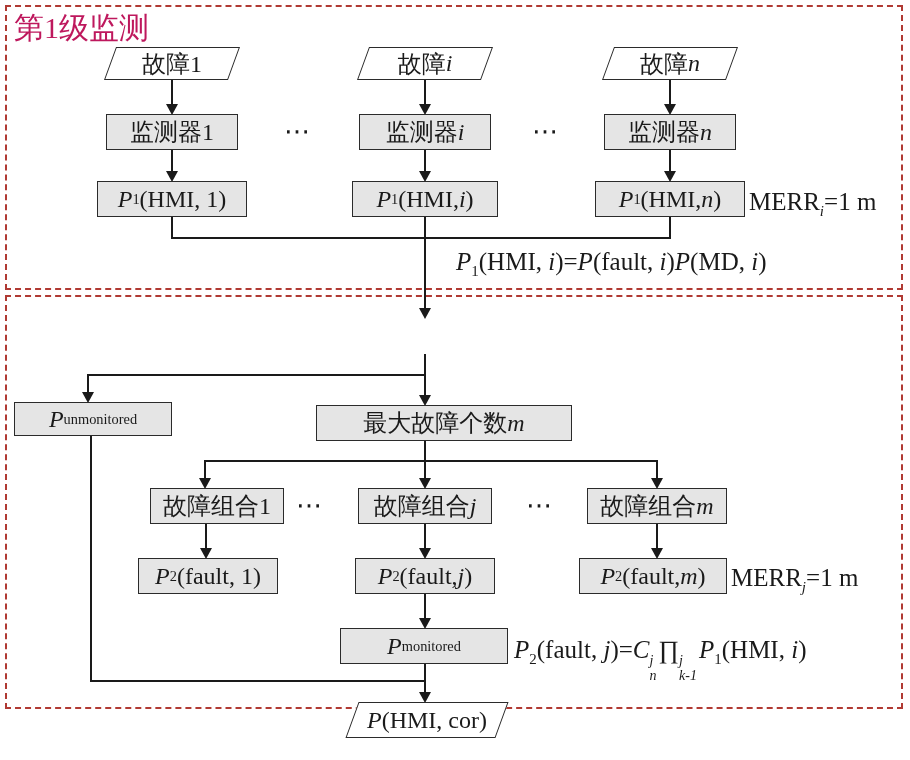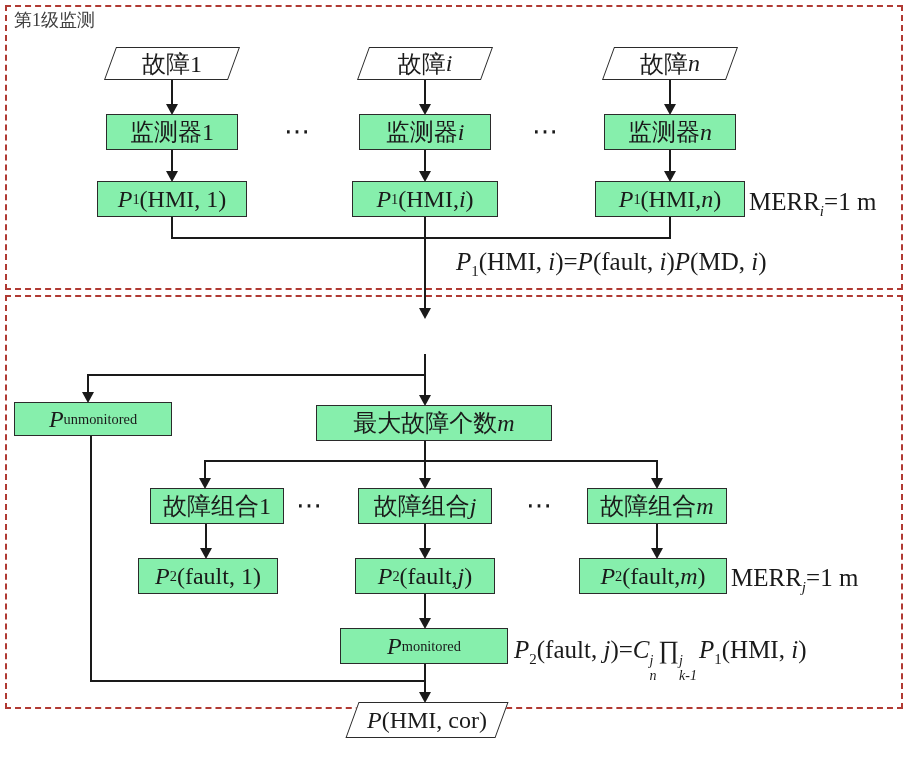--- a/index.html
+++ b/index.html
@@ -1,23 +1,23 @@
 <!DOCTYPE html>
 <html><head>
 <meta charset="utf-8">
 <style>
   html,body{margin:0;padding:0;background:#ffffff;}
   .canvas{
     position:relative;width:910px;height:760px;background:#ffffff;
     font-family:"Liberation Serif","DejaVu Serif",serif;color:#1a1a1a;overflow:hidden;
   }
   .dashed{position:absolute;border:2px dashed #b03a33;background:transparent;}
-  .lvl-title{position:absolute;color:#404040;font-size:18px;white-space:nowrap;}
+  .lvl-title{position:absolute;color:#be185d;font-size:30px;white-space:nowrap;}
   .box{
-    position:absolute;border:1.5px solid #2b2b2b;background:#86efac;
+    position:absolute;border:1.5px solid #2b2b2b;background:#e5e5e5;
     display:flex;align-items:center;justify-content:center;
     font-size:24px;white-space:nowrap;box-sizing:border-box;
   }
   .para{position:absolute;border:1.5px solid #2b2b2b;background:#ffffff;transform:skewX(-20deg);box-sizing:border-box;}
   .pin{
     transform:skewX(20deg);width:100%;height:100%;
     display:flex;align-items:center;justify-content:center;font-size:24px;white-space:nowrap;
   }
   .vl{position:absolute;width:2px;background:#1a1a1a;}
   .hl{position:absolute;height:2px;background:#1a1a1a;}
@@ -146,21 +146,21 @@
     </div>
   <div class="note" style="left:749px;top:188px"><span>MERR</span><sub class="it">i</sub><span>=1 m</span></div>
 
   <div class="note" style="left:456px;top:248px"><span class="it">P</span><sub>1</sub><span>(HMI, </span><span class="it">i</span><span>)=</span><span class="it">P</span><span>(fault, </span><span class="it">i</span><span>)</span><span class="it">P</span><span>(MD, </span><span class="it">i</span><span>)</span></div>
 
 
   <div class="box" style="left:14px;top:402px;width:158px;height:34px">
       <span class="it">P</span>
       <sub>unmonitored</sub>
     </div>
-  <div class="box" style="left:316px;top:405px;width:236px;height:36px">
+  <div class="box" style="left:316px;top:405px;width:256px;height:36px">
       <span>最大故障个数</span>
       <span class="it">m</span>
     </div>
 
   <div class="box" style="left:150px;top:488px;width:134px;height:36px">
       <span>故障组合1</span>
     </div>
   <div class="dots" style="left:296px;top:490px">⋯</div>
   <div class="box" style="left:358px;top:488px;width:134px;height:36px">
       <span>故障组合</span>

